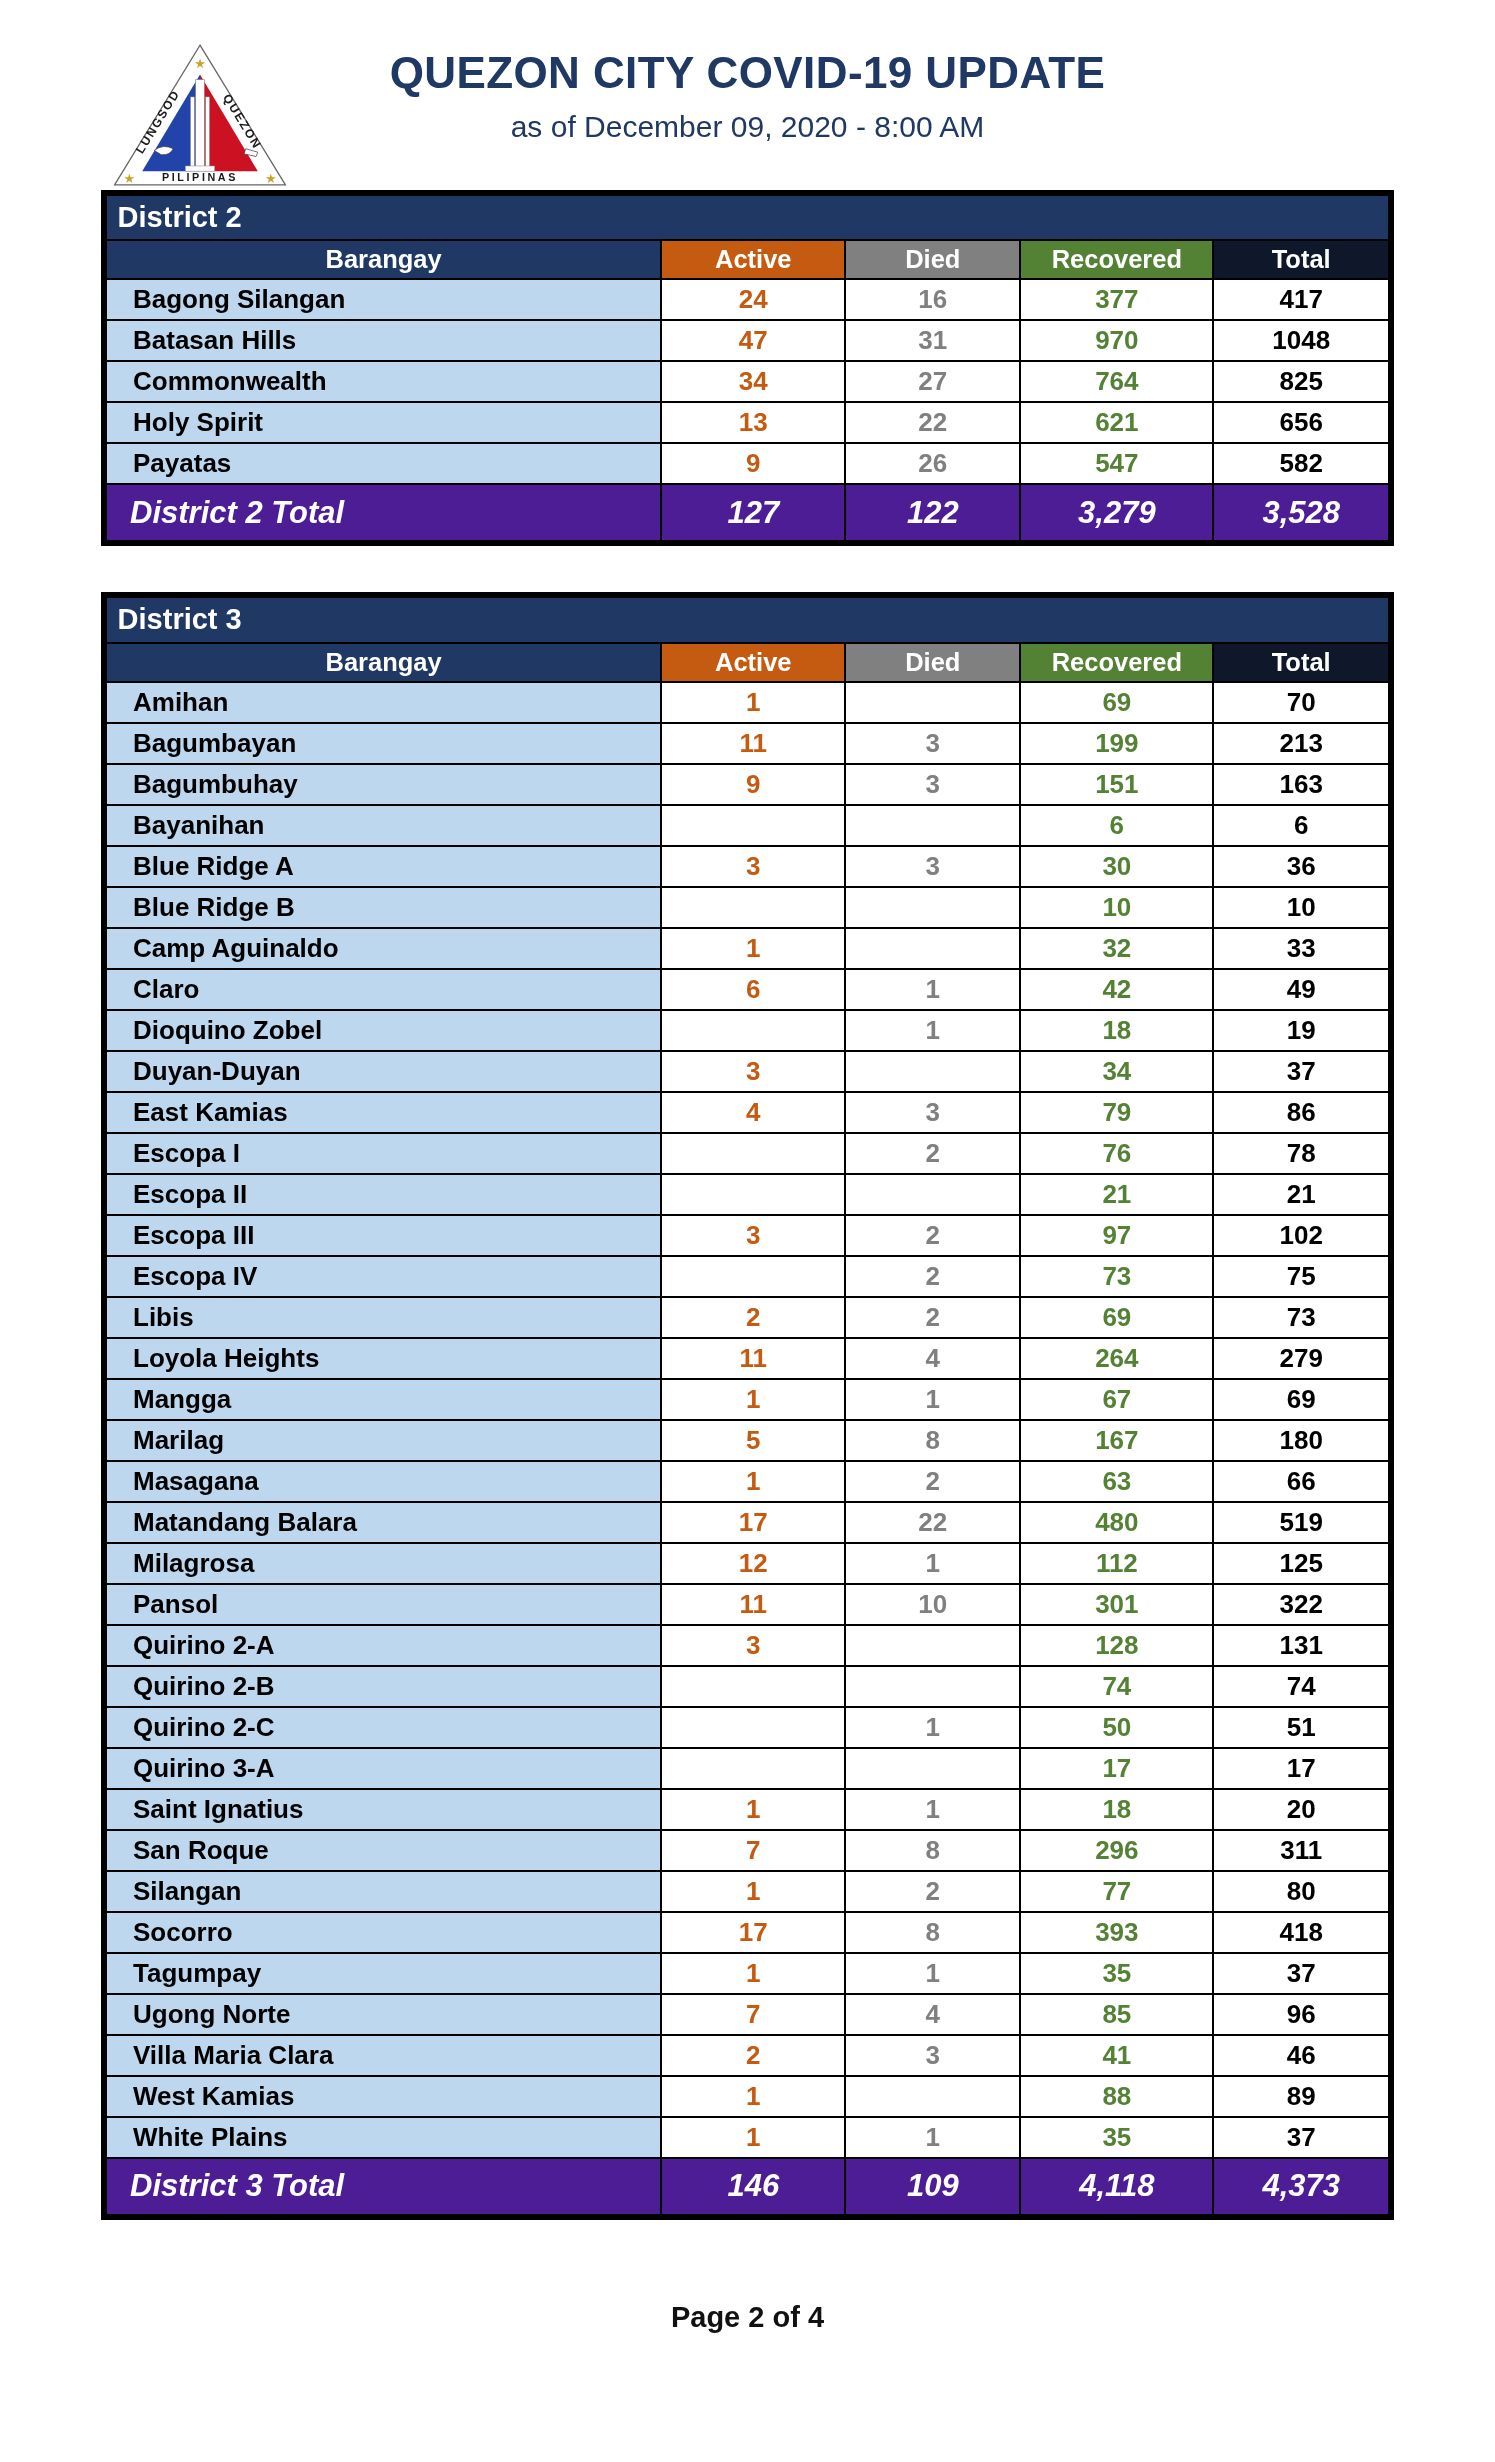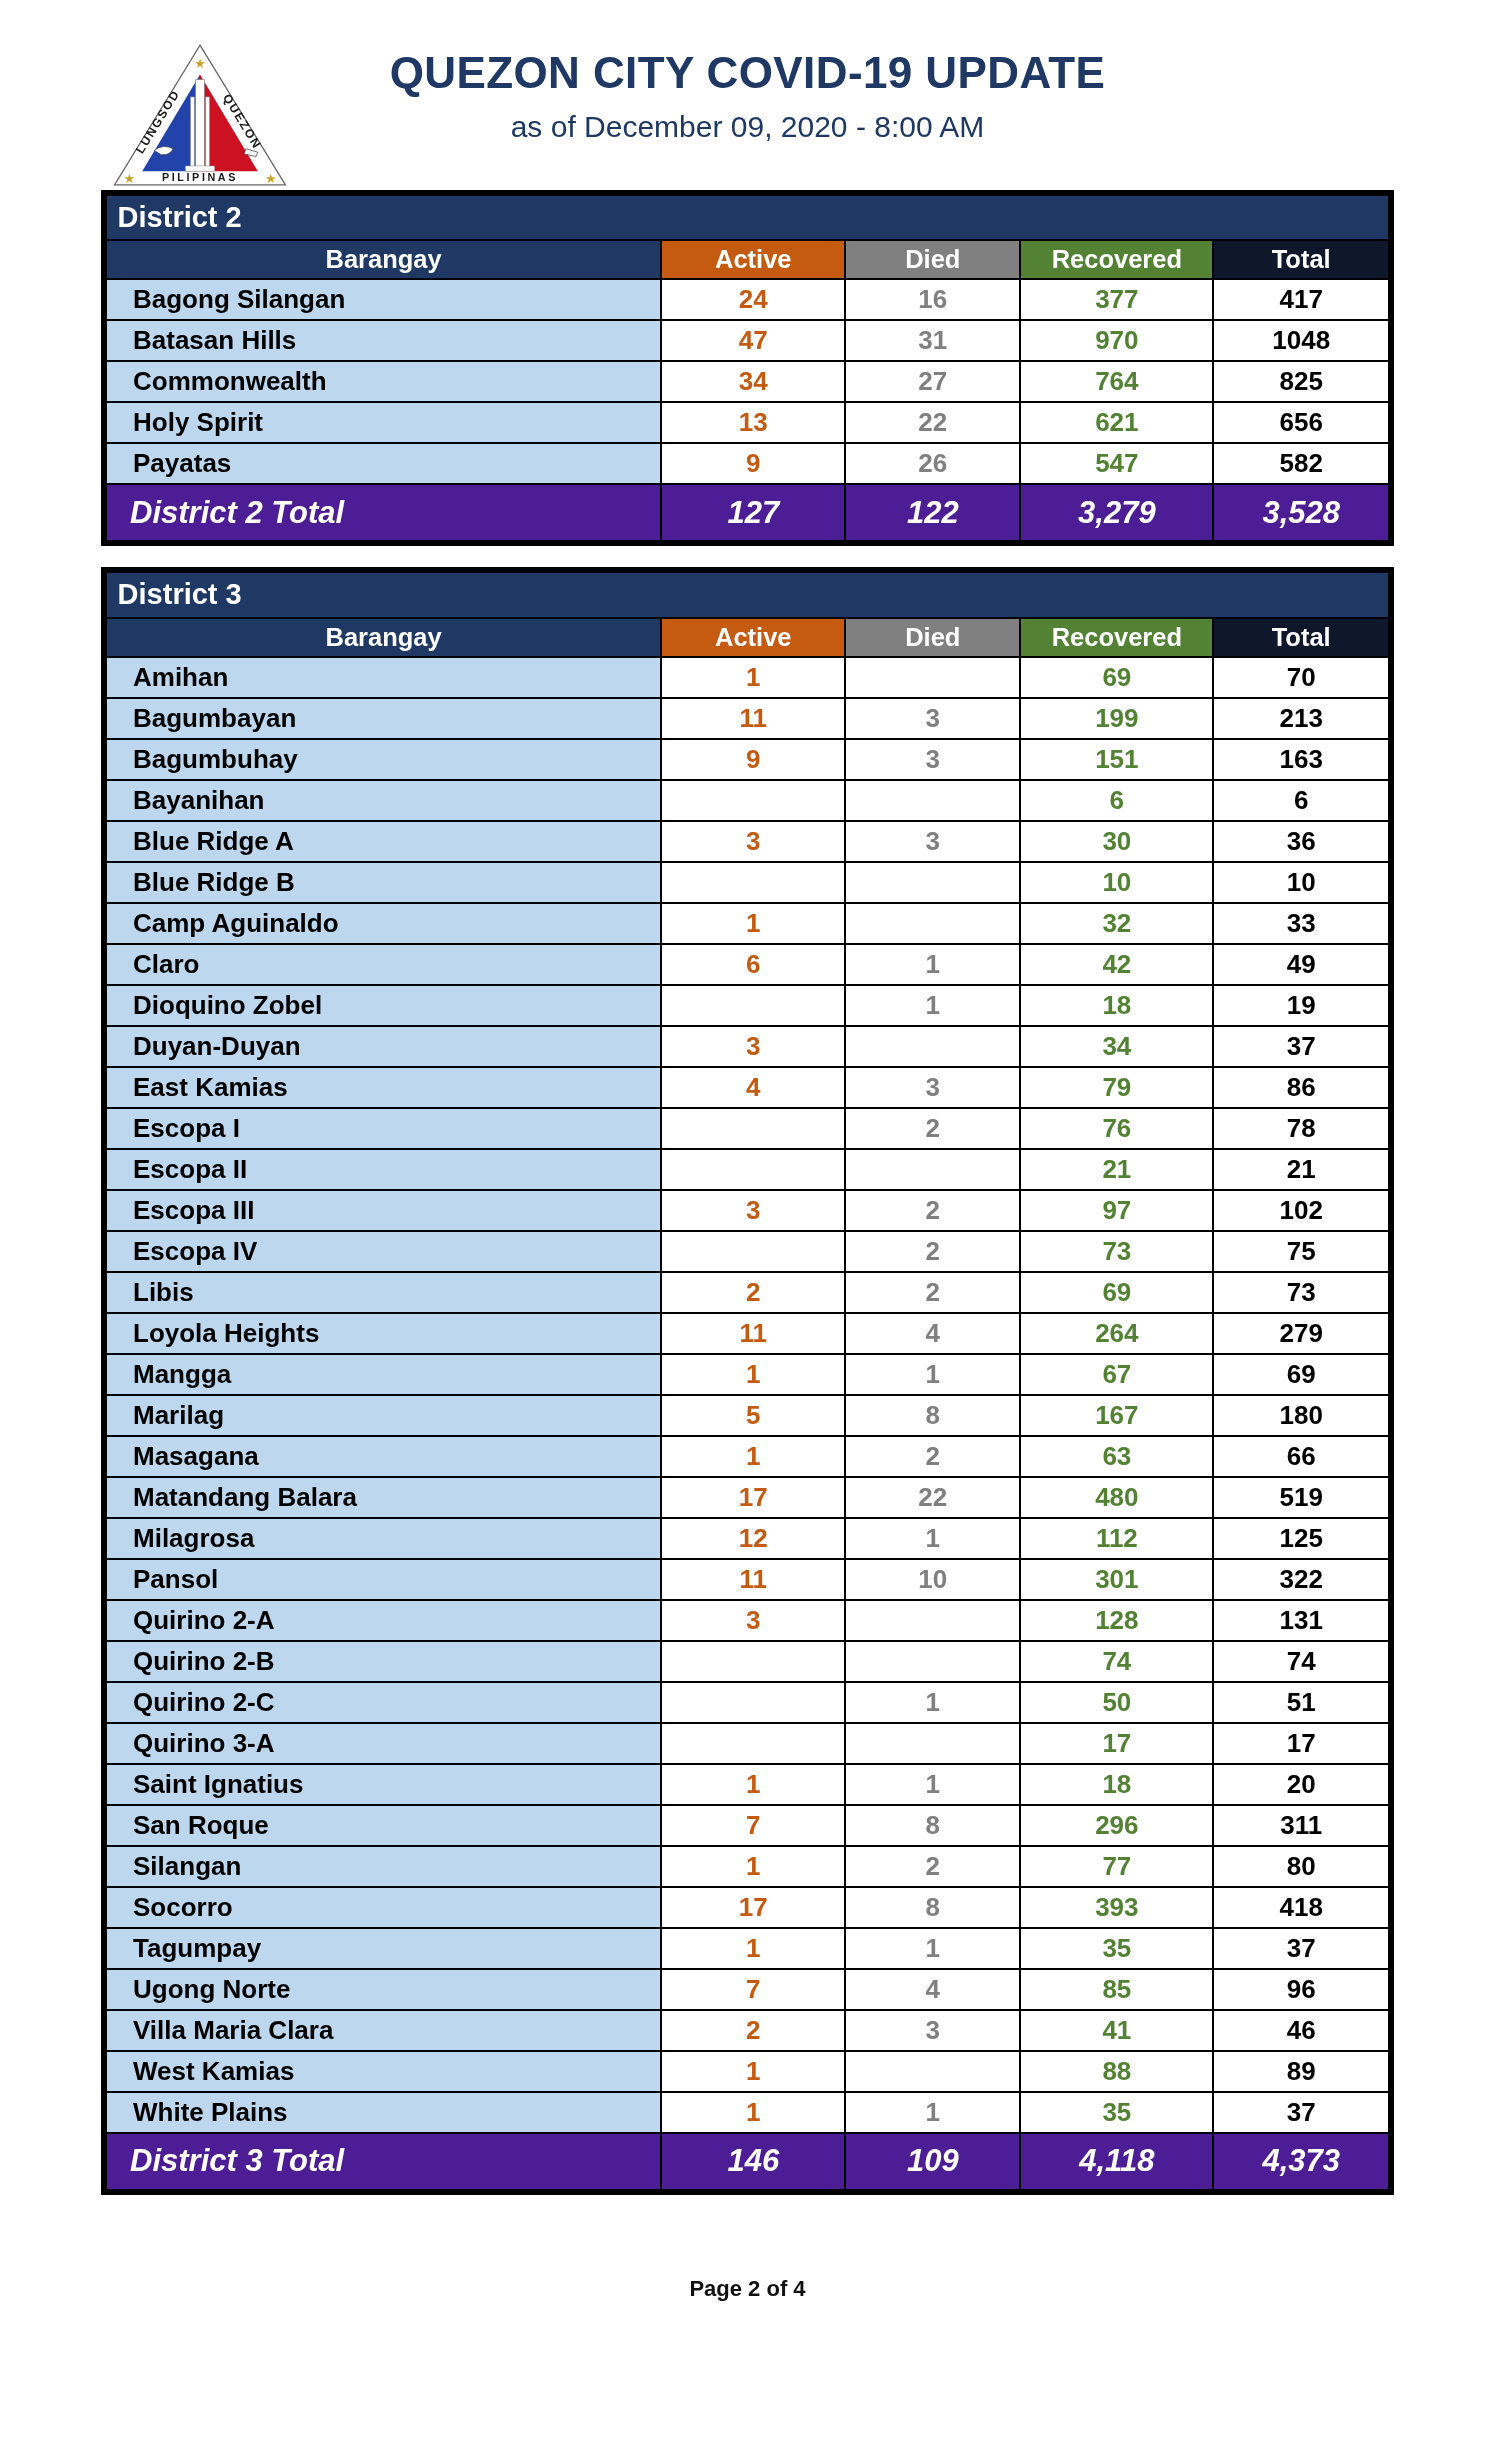--- a/index.html
+++ b/index.html
@@ -6,21 +6,21 @@
   body{
     width:1495px;height:2462px;background:#ffffff;overflow:hidden;
     font-family:"Liberation Sans", sans-serif;color:#000;
   }
   .header{position:relative;height:172px;padding-top:37px;box-sizing:border-box;}
   .logo{position:absolute;left:104px;top:40px;width:192px;height:151px;}
   .titles{text-align:center;padding-top:10.6px;}
   .main-title{font-size:44px;font-weight:700;color:#1F3864;letter-spacing:0.4px;margin:0;}
   .sub-title{font-size:30px;font-weight:400;color:#1F3864;margin-top:12.3px;}
   .page{padding:0 101px;}
-  .tables{display:flex;flex-direction:column;gap:21px;margin-top:17.6px;}
+  .tables{display:flex;flex-direction:column;gap:46px;margin-top:17.6px;}
   table{width:100%;border-collapse:collapse;border:6.2px solid #000;table-layout:fixed;}
   tr.title-row th{
     background:#1F3864;color:#fff;font-size:29px;font-weight:700;text-align:left;
     height:40px;padding:1.8px 10.6px;border:2.6px solid #000;
   }
   tr.cols th{
     height:37px;font-size:25.5px;font-weight:700;color:#fff;
     border:2.6px solid #000;text-align:center;padding:0;
   }
   th.th-barangay{background:#1F3864;}
@@ -35,21 +35,21 @@
   tbody td.cell-barangay{background:#BDD7EE;text-align:left;padding-left:26px;color:#000;}
   tbody td.cell-active{color:#C55A11;}
   tbody td.cell-died{color:#808080;}
   tbody td.cell-recovered{color:#548235;}
   tbody td.cell-total{color:#000;}
   tfoot td{
     background:#4c1d95;color:#fff;height:55px;font-size:31px;font-style:italic;
     font-weight:700;border:2.6px solid #000;text-align:center;padding:0;
   }
   tfoot td.total-label{text-align:left;padding-left:23px;}
-  .footer{text-align:center;margin-top:81px;font-size:22px;font-weight:700;color:#111;}
+  .footer{text-align:center;margin-top:81px;font-size:29px;font-weight:700;color:#111;}
   .seal-text{font-weight:bold;fill:#1a1a1a;}
 </style>
 </head>
 <body>
 
 <div class="header">
   <svg class="logo" viewBox="0 0 210 175">
     <polygon points="105,6 204,168 6,168" fill="#ffffff" stroke="#666" stroke-width="1.5"></polygon>
     <polygon points="105,40 105,152 38,152" fill="#2244AA"></polygon>
     <polygon points="105,40 172,152 105,152" fill="#CC1122"></polygon>

